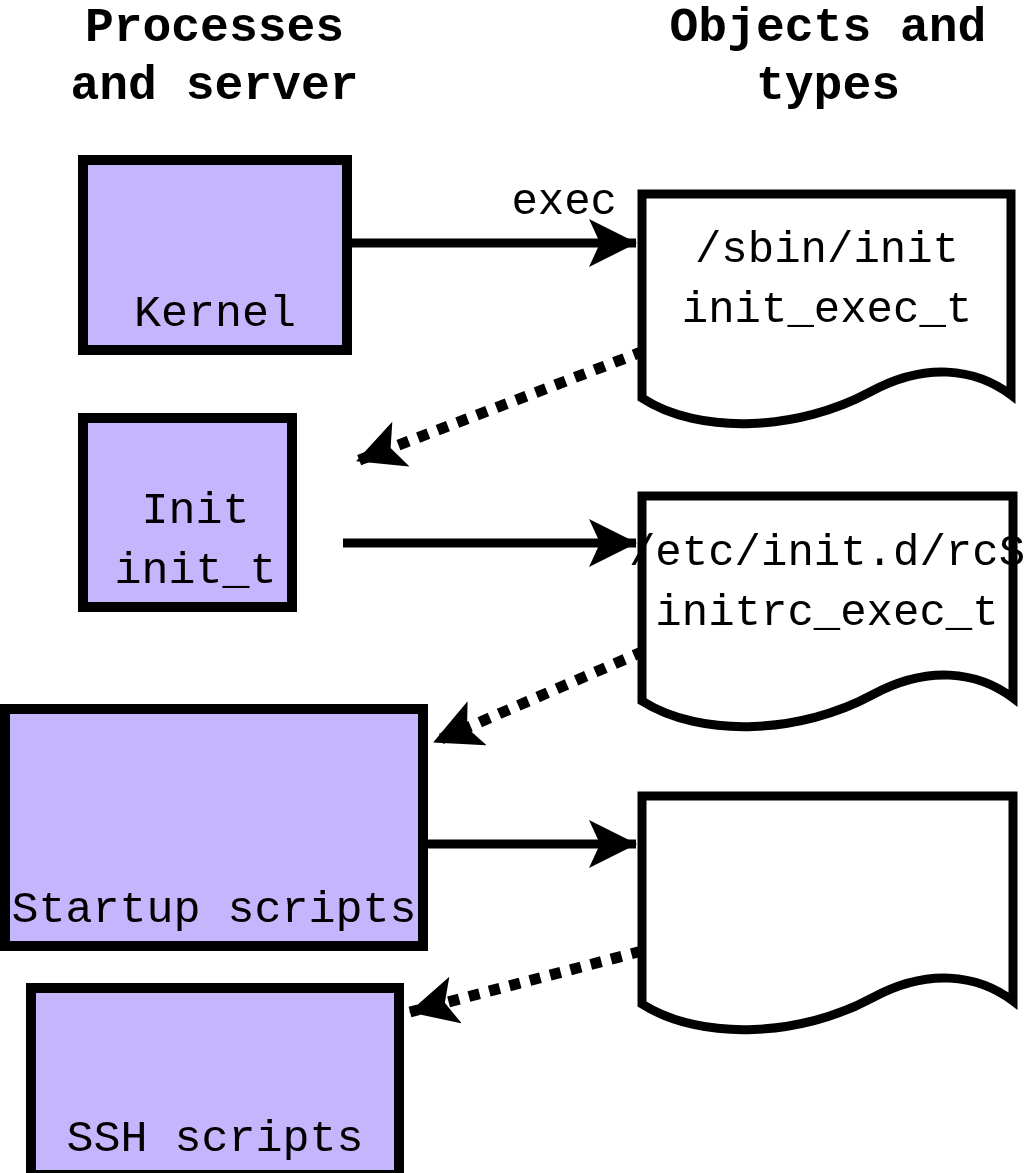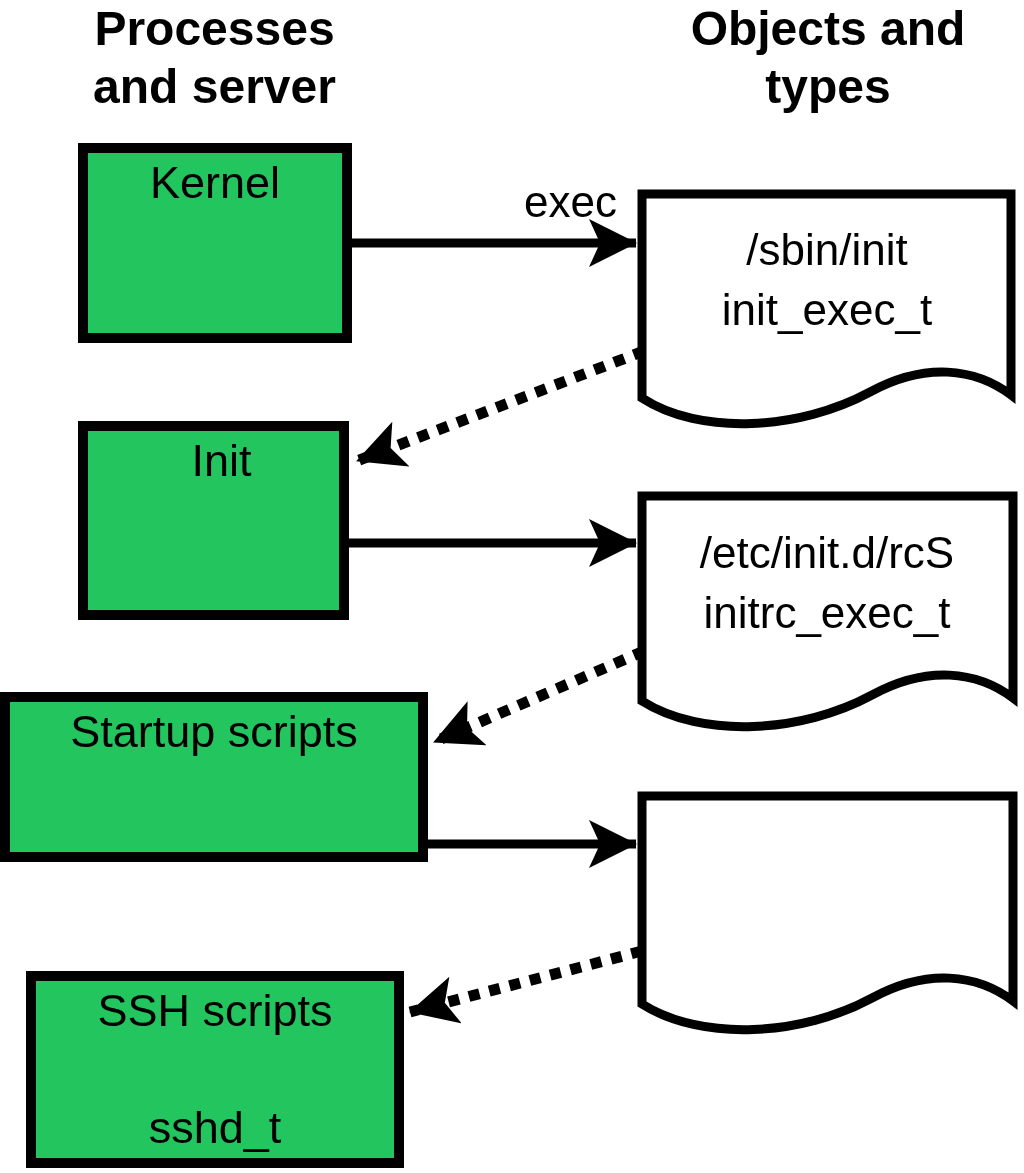--- a/index.html
+++ b/index.html
@@ -2,45 +2,46 @@
 <html><head>
 <meta charset="utf-8">
 <style>
   html, body { margin: 0; padding: 0; background: #ffffff; }
   .canvas {
     position: relative;
     width: 1024px;
     height: 1173px;
     background: #ffffff;
     color: #000000;
-    font-family: Liberation Sans, sans-serif;
+    font-family: Liberation Mono, monospace;
     overflow: hidden;
   }
   .layer { position: absolute; left: 0; top: 0; }
   .hdr {
     position: absolute;
     font-weight: bold;
     font-size: 48px;
     line-height: 1.2;
     text-align: center;
     white-space: nowrap;
   }
   .pbox {
     position: absolute;
     box-sizing: border-box;
     border: 10px solid #000000;
-    background: #22c55e;
+    background: #c4b5fd;
     display: flex;
     flex-direction: column;
     align-items: center;
-    justify-content: space-between;
+    justify-content: flex-end;
     font-size: 45px;
     line-height: 60px;
     text-align: center;
     white-space: nowrap;
+    margin-top: 12px;
   }
   .dtext {
     position: absolute;
     box-sizing: border-box;
     display: flex;
     flex-direction: column;
     align-items: center;
     justify-content: center;
     padding-bottom: 30px;
     font-size: 44px;
@@ -86,29 +87,29 @@
     <div>and server</div>
   </div>
   <div class="hdr" style="left:628px; top:0px; width:400px;">
     <div>Objects and</div>
     <div>types</div>
   </div>
 
   <div class="pbox" style="left:78px; top:143px; width:274px; height:200px;">
     <div>Kernel</div>
   </div>
-  <div class="pbox" style="left:78px; top:421px; width:271px; height:199px;padding-left:16px;">
+  <div class="pbox" style="left:78px; top:401px; width:219px; height:199px;padding-left:16px;">
     <div>Init</div>
+    <div>init_t</div>
   </div>
-  <div class="pbox" style="left:0px; top:692px; width:428px; height:170px;">
+  <div class="pbox" style="left:0px; top:692px; width:428px; height:247px;">
     <div>Startup scripts</div>
   </div>
   <div class="pbox" style="left:26px; top:971px; width:378px; height:197px;">
     <div>SSH scripts</div>
-    <div>sshd_t</div>
   </div>
 
   <div class="dtext" style="left:642px; top:498px; width:370px; height:200px;">
     <div>/etc/init.d/rcS</div>
     <div>initrc_exec_t</div>
   </div>
   <div class="dtext" style="left:642px; top:196px; width:370px; height:198px;">
     <div>/sbin/init</div>
     <div>init_exec_t</div>
   </div>

